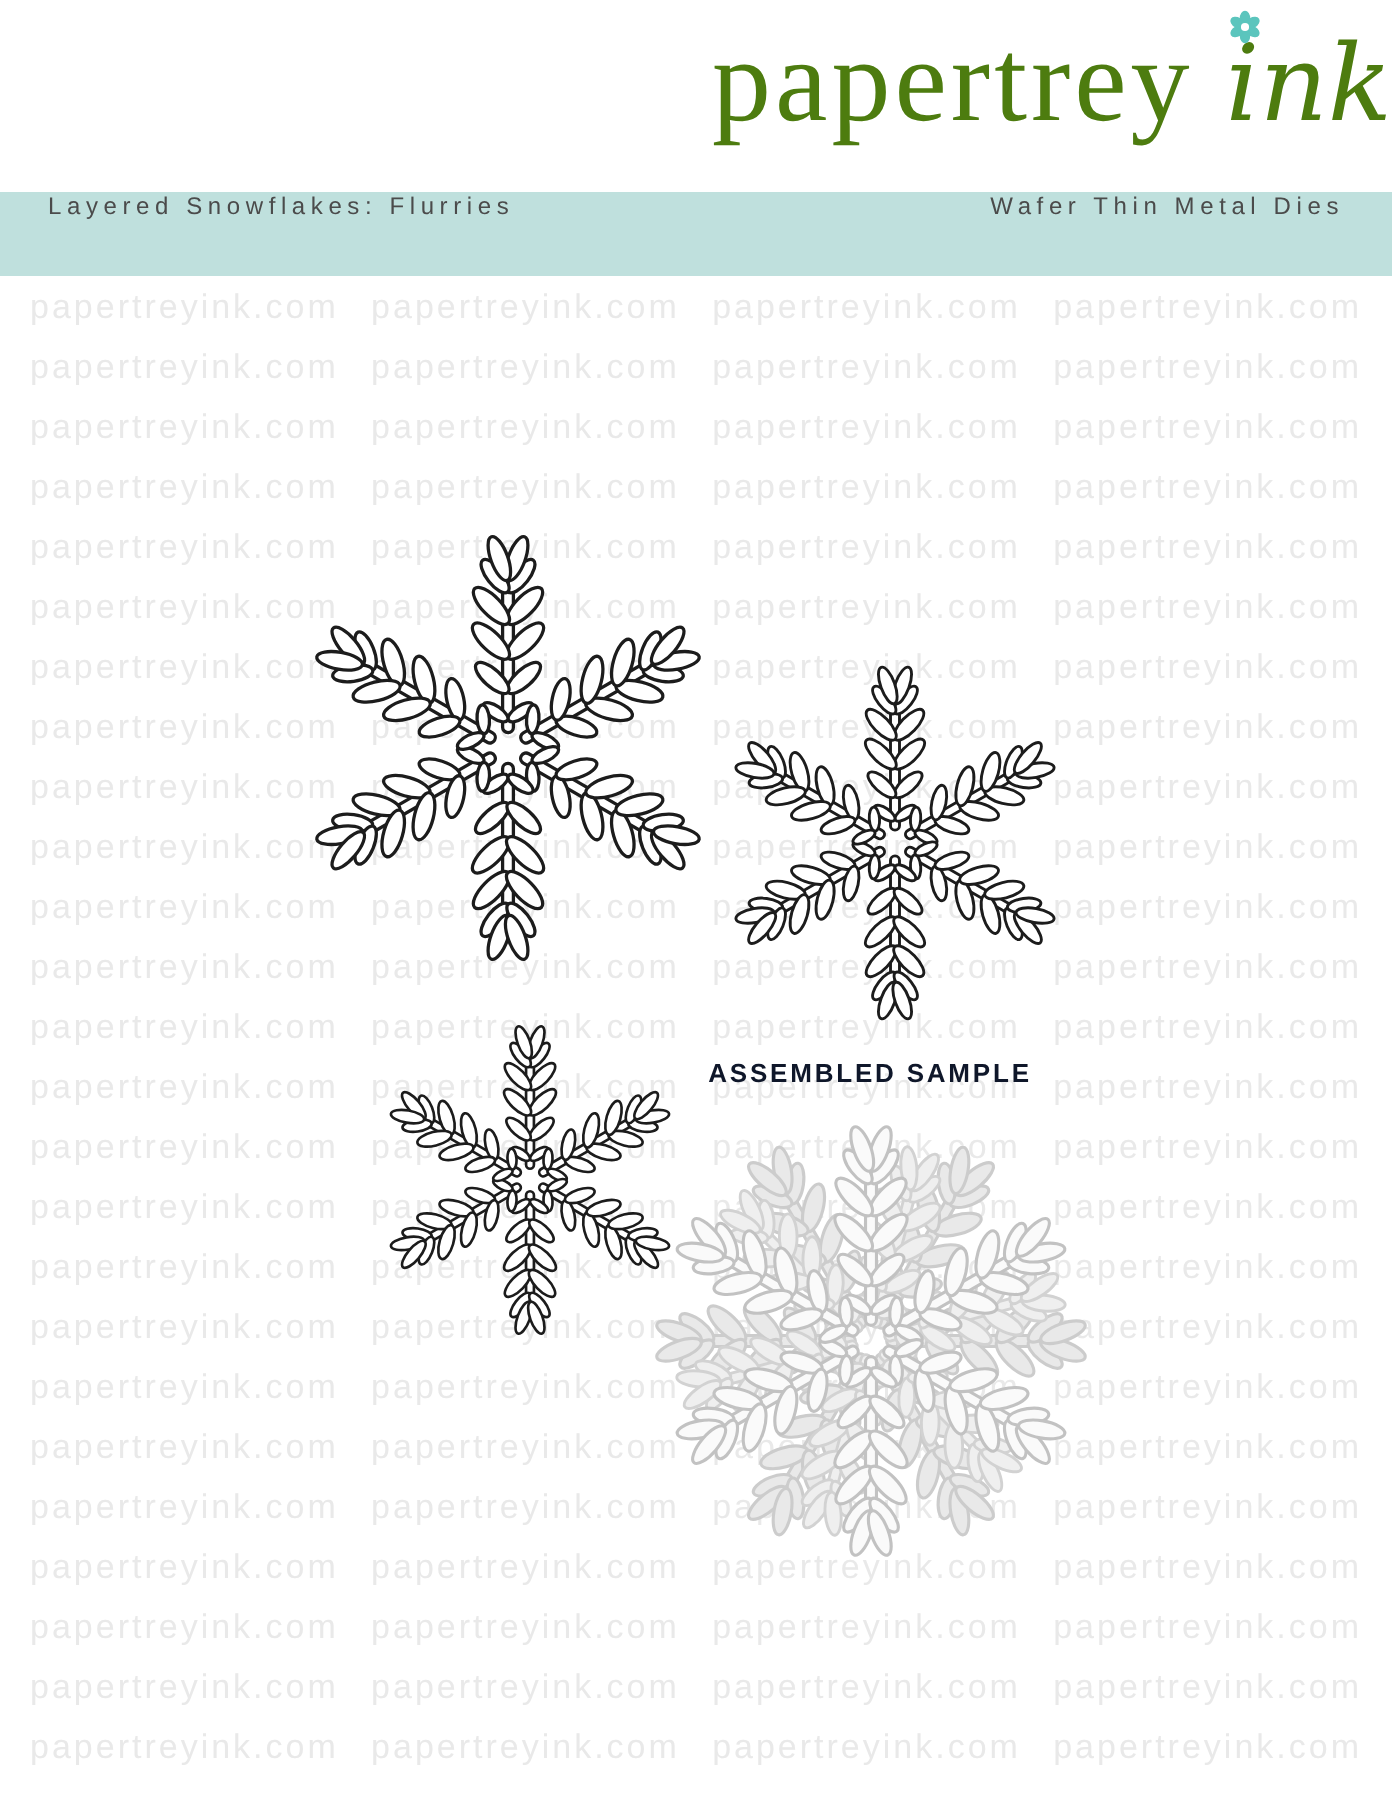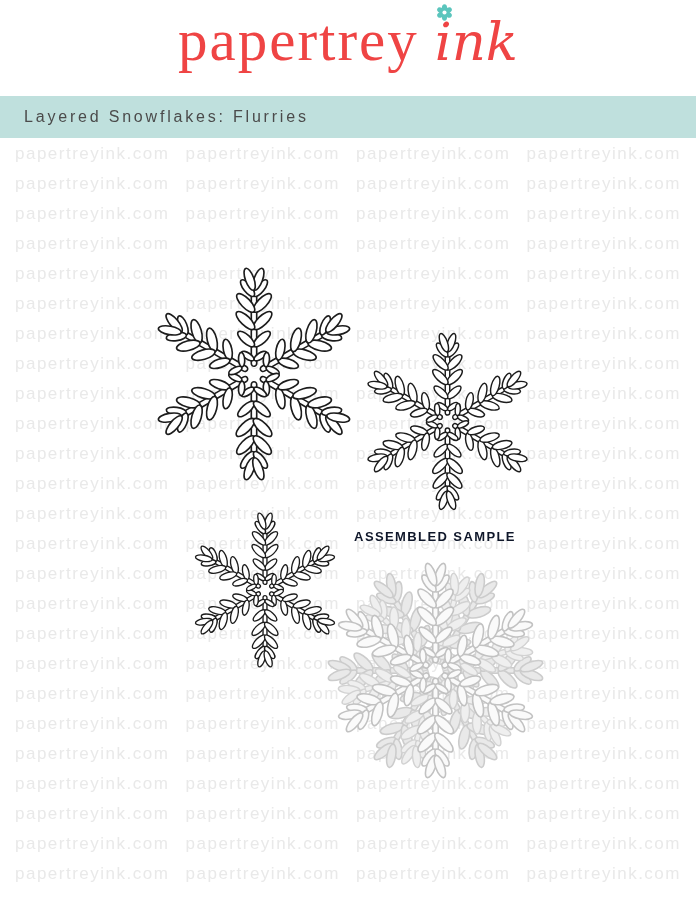--- a/index.html
+++ b/index.html
@@ -6,53 +6,54 @@
   .page{position:relative;width:696px;height:900px;background:#ffffff;overflow:hidden;
         font-family:"Liberation Sans",sans-serif;}
   
   .logo{position:absolute;top:6px;left:0;width:100%;text-align:center;white-space:nowrap;z-index:3;}
   .brand-main{font-family:"Liberation Serif",serif;font-size:59px;font-weight:400;letter-spacing:2px;}
   .brand-accent{position:relative;display:inline-block;margin-left:16px;
                 font-family:"DejaVu Serif",serif;font-style:italic;font-size:53px;}
   .flower{position:absolute;left:1px;top:-7px;width:17px;height:17px;}
   
   .banner{position:absolute;top:96px;left:0;width:100%;height:42px;z-index:3;
-          display:flex;align-items:center;justify-content:space-between;
+          display:flex;align-items:flex-start;justify-content:space-between;
           padding:0 24px;box-sizing:border-box;
-          font-size:16px;letter-spacing:2.8px;}
+          font-size:12px;letter-spacing:2.8px;}
   
   .watermark{position:absolute;left:0;top:0;width:696px;height:900px;z-index:1;}
   .wm-row{position:absolute;left:0;width:100%;display:flex;justify-content:space-between;
           padding:0 15px;box-sizing:border-box;font-size:17px;letter-spacing:1.5px;
           line-height:18px;white-space:nowrap;}
   
   .fig{position:absolute;z-index:2;}
   .fig svg{display:block;}
   .assembled-label{position:absolute;z-index:2;text-align:center;
                    font-weight:bold;font-size:13px;letter-spacing:1.4px;}
 </style>
 </head>
 <body>
 
 <div class="page">
 
-  <header class="logo" style="color: #ef4444;">
+  <header class="logo" style="color: #4d7c0f; text-align: right;">
     <span class="brand-main">papertrey</span><span class="brand-accent"><svg class="flower" viewBox="-10 -10 20 20" id="flower-svg">
           <ellipse cx="0.00" cy="-5.00" rx="3.1" ry="4.6" fill="#5bc5bd" transform="rotate(0 0.00 -5.00)"></ellipse>
           <ellipse cx="4.33" cy="-2.50" rx="3.1" ry="4.6" fill="#5bc5bd" transform="rotate(60 4.33 -2.50)"></ellipse>
           <ellipse cx="4.33" cy="2.50" rx="3.1" ry="4.6" fill="#5bc5bd" transform="rotate(120 4.33 2.50)"></ellipse>
           <ellipse cx="0.00" cy="5.00" rx="3.1" ry="4.6" fill="#5bc5bd" transform="rotate(180 0.00 5.00)"></ellipse>
           <ellipse cx="-4.33" cy="2.50" rx="3.1" ry="4.6" fill="#5bc5bd" transform="rotate(240 -4.33 2.50)"></ellipse>
           <ellipse cx="-4.33" cy="-2.50" rx="3.1" ry="4.6" fill="#5bc5bd" transform="rotate(300 -4.33 -2.50)"></ellipse>
           <circle cx="0" cy="0" r="2.4" fill="#ffffff"></circle>
         </svg><span>ink</span></span>
   </header>
 
   <div class="banner" id="banner" style="background: rgb(191, 224, 221); color: rgb(75, 75, 75);">
     <span>Layered Snowflakes: Flurries</span>
+    <span>Wafer Thin Metal Dies</span>
   </div>
 
   <div class="watermark" id="watermark">
       <div class="wm-row" style="top: 145px; color: rgb(233, 233, 233);">
         <span>papertreyink.com</span>
         <span>papertreyink.com</span>
         <span>papertreyink.com</span>
         <span>papertreyink.com</span>
       </div>
       <div class="wm-row" style="top: 175px; color: rgb(233, 233, 233);">

